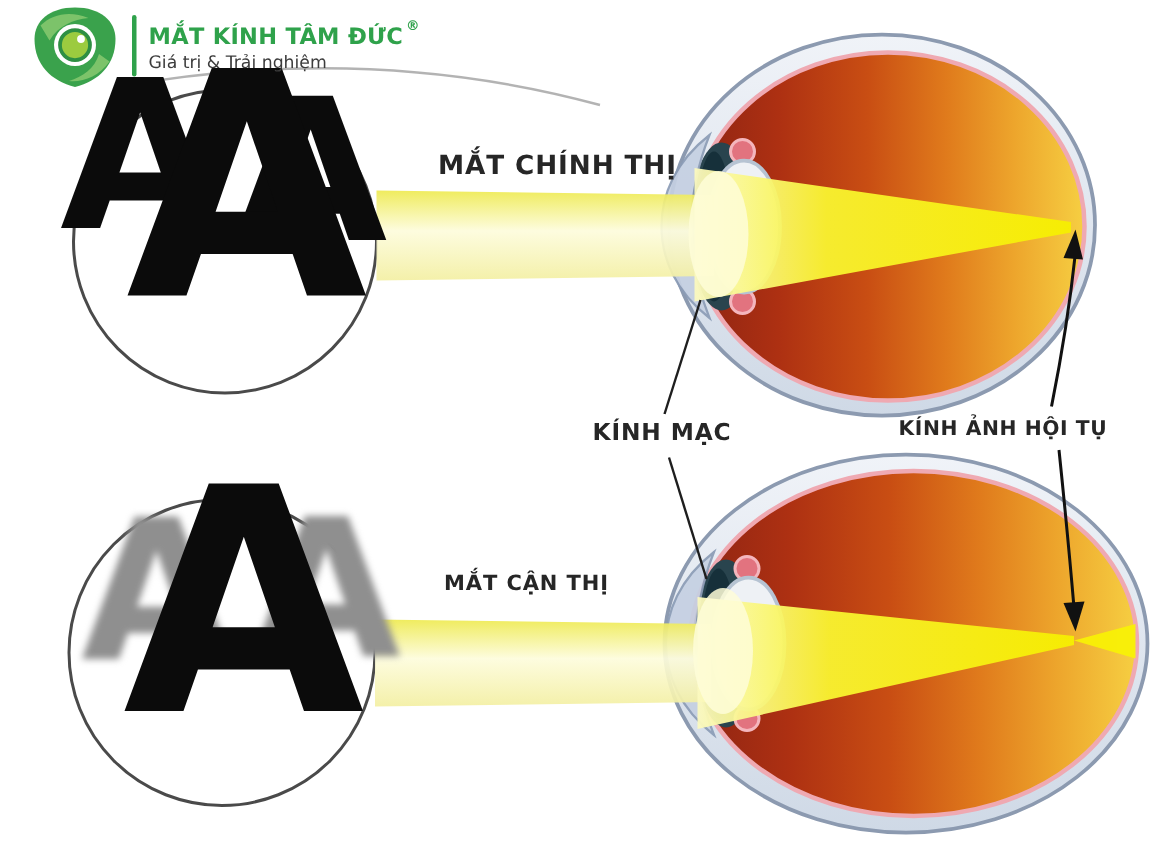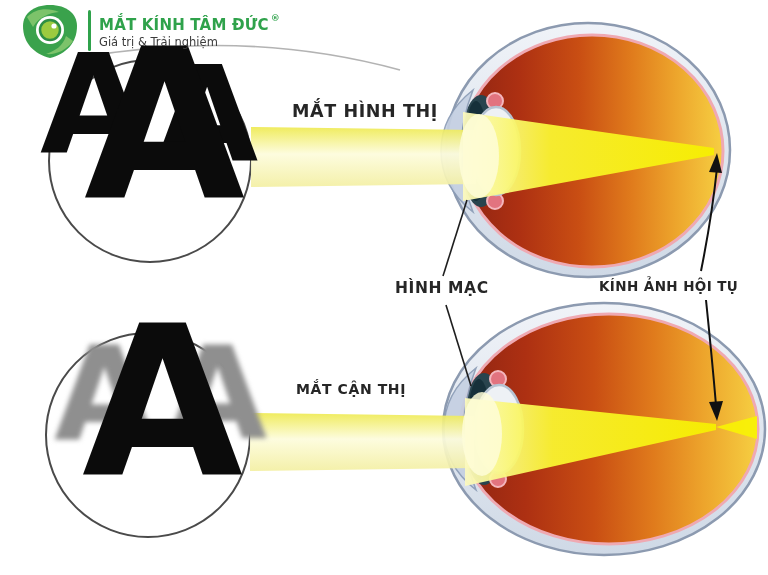--- a/index.html
+++ b/index.html
@@ -142,18 +142,18 @@
   </div>
 
   <span class="letterA t-a1">A</span>
   <span class="letterA t-a3">A</span>
   <span class="letterA t-a2 a-center">A</span>
 
   <span class="letterA b-a1 a-blur">A</span>
   <span class="letterA b-a3 a-blur">A</span>
   <span class="letterA b-a2 a-center">A</span>
 
-  <div class="diagram-label lbl-top-eye">MẮT HÌNH THỊ</div>
+  <div class="diagram-label lbl-top-eye">MẮT CHÍNH THỊ</div>
   <div class="diagram-label lbl-bottom-eye">MẮT CẬN THỊ</div>
-  <div class="diagram-label lbl-cornea">HÌNH MẠC</div>
+  <div class="diagram-label lbl-cornea">KÍNH MẠC</div>
   <div class="diagram-label lbl-focal">KÍNH ẢNH HỘI TỤ</div>
 
 </div>
 
 </body></html>

